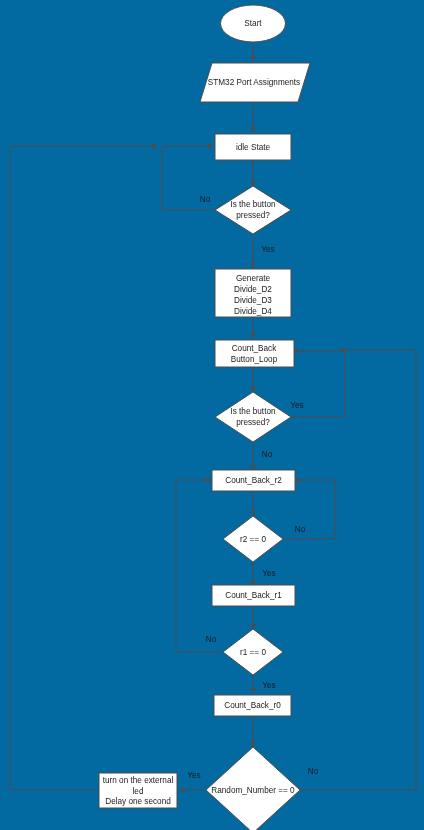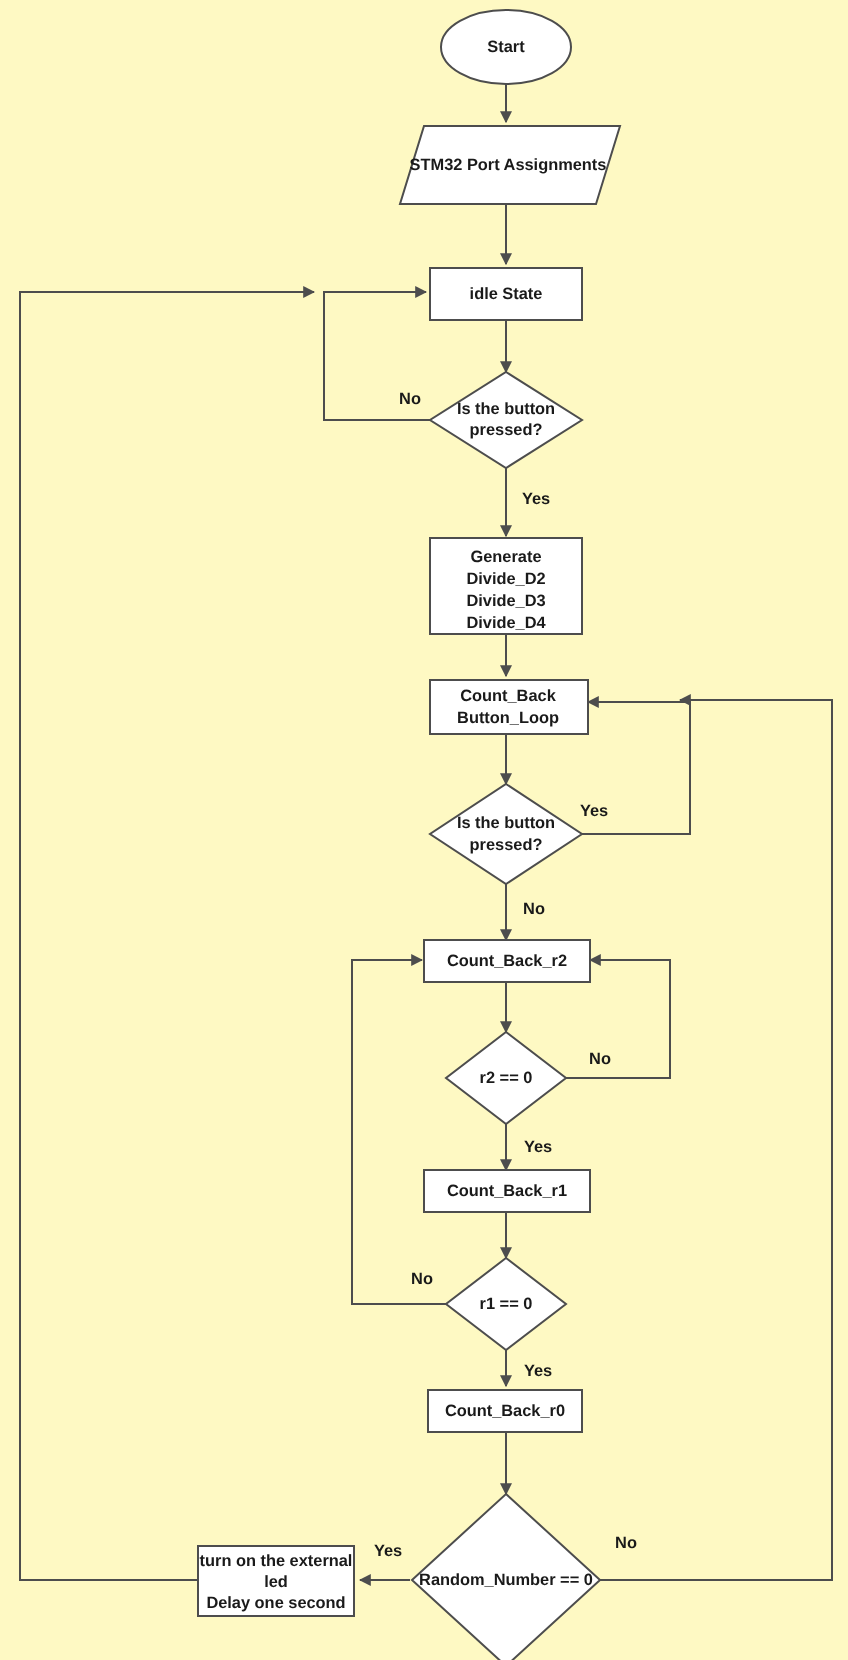--- a/index.html
+++ b/index.html
@@ -10,22 +10,21 @@
   body {
     width: 424px;
     height: 830px;
     overflow: hidden;
     font-family: "Liberation Sans", sans-serif;
   }
   #flowchart-root {
     position: relative;
     width: 424px;
     height: 830px;
-    background: #fef9c3;
-    font-weight: bold;
+    background: #0369a1;
   }
   svg.chart {
     display: block;
     width: 424px;
     height: 830px;
   }
   .shape {
     fill: #ffffff;
     stroke: #4d4d4d;
     stroke-width: 1;

